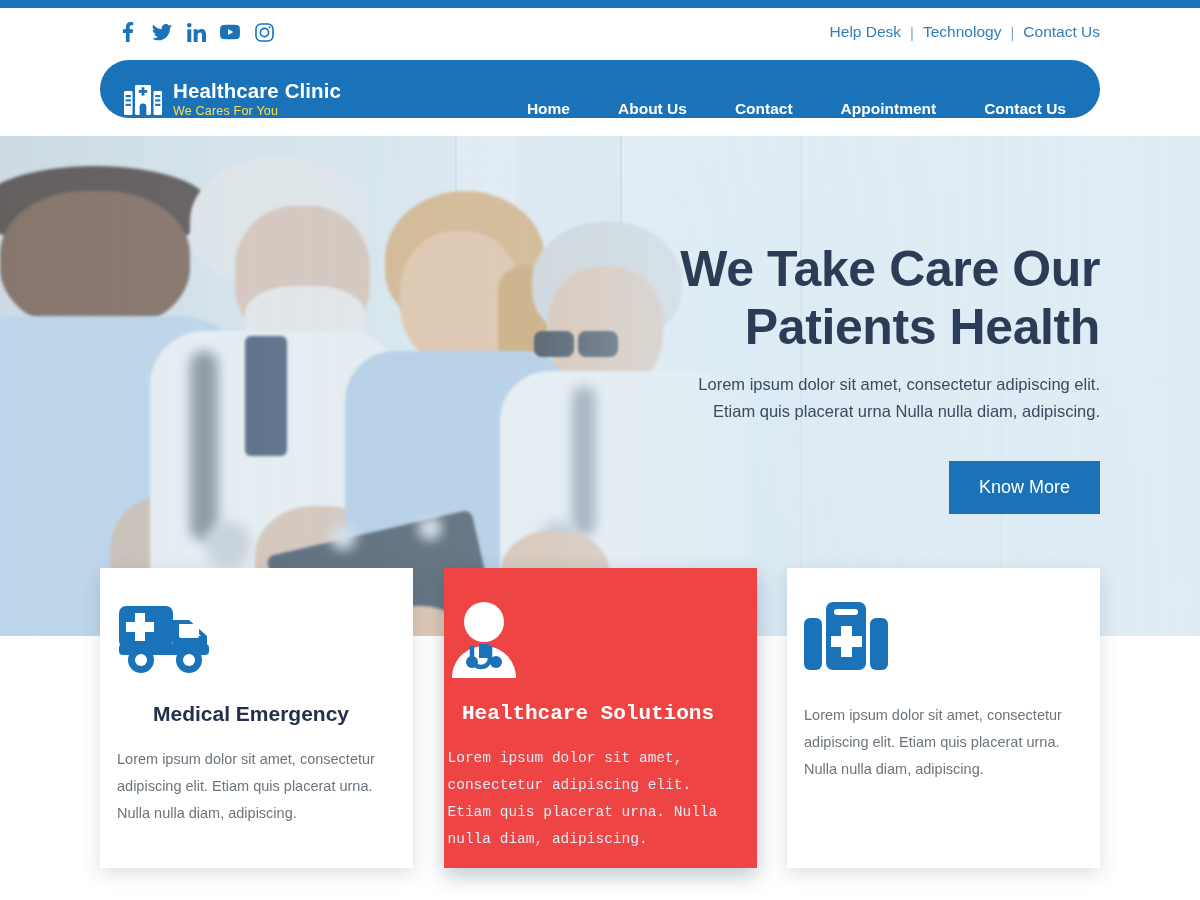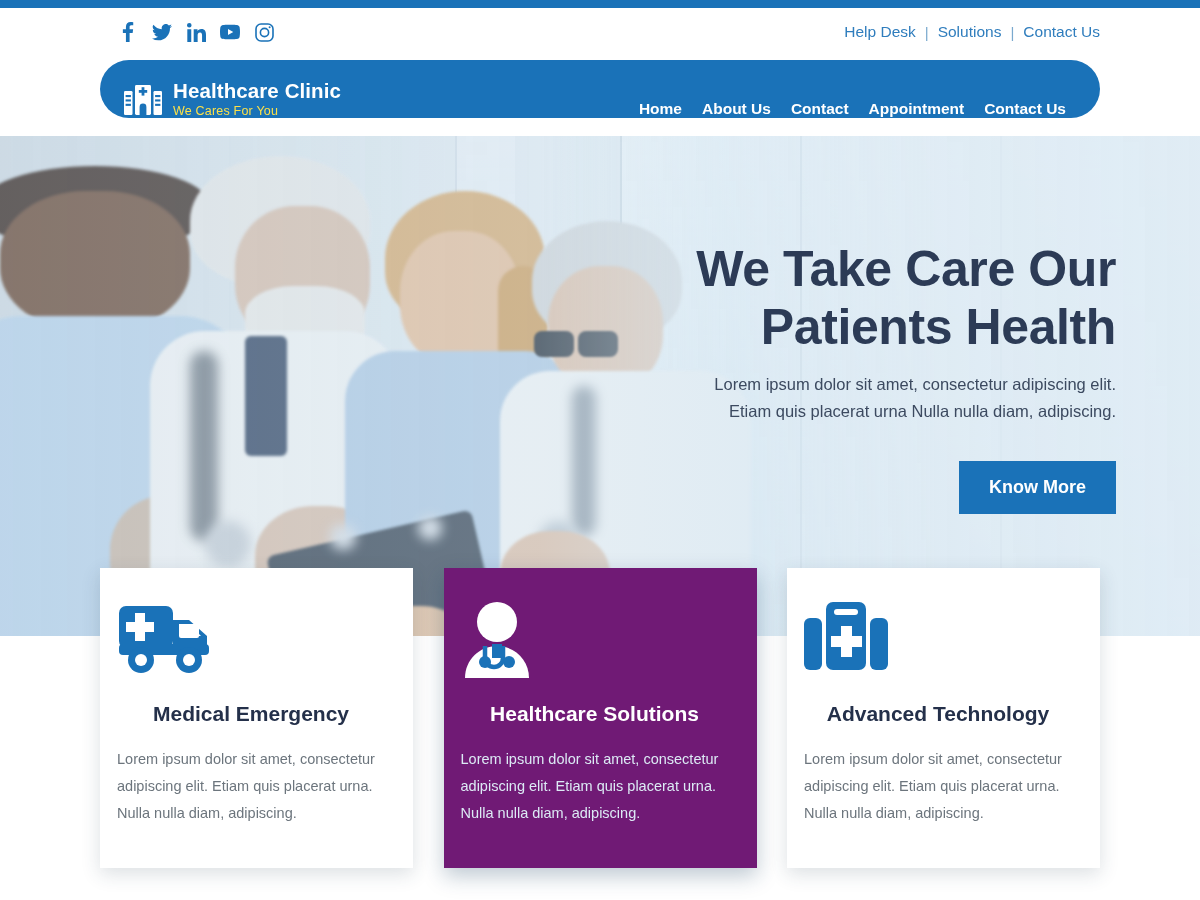--- a/index.html
+++ b/index.html
@@ -115,21 +115,21 @@
   .brand-tagline {
     font-size: 12.5px;
     color: #fde047;
     margin-top: 3px;
     letter-spacing: 0.2px;
   }
 
   .main-nav {
     display: flex;
     align-items: center;
-    gap: 20px;
+    gap: 48px;
     margin-right: 4px;
   }
   .nav-item {
     font-size: 15.5px;
     font-weight: bold;
     color: #ffffff;
     text-decoration: none;
     cursor: pointer;
     white-space: nowrap;
   }
@@ -172,21 +172,21 @@
     filter: blur(1.6px);
   }
 
   .hero-inner {
     position: absolute;
     inset: 0;
   }
 
   .hero-copy {
     position: absolute;
-    right: 84px;
+    right: 100px;
     top: 104px;
     width: 460px;
     text-align: right;
   }
   .hero-title {
     font-size: 50px;
     line-height: 58px;
     font-weight: bold;
     color: #2c3b56;
     letter-spacing: -0.4px;
@@ -196,21 +196,21 @@
     font-size: 16.5px;
     line-height: 27px;
     color: #3c4a60;
   }
   .hero-cta {
     display: inline-block;
     margin-top: 36px;
     background: #1a72b8;
     color: #ffffff;
     font-size: 18px;
-    font-weight: bold;
+    font-weight: normal;
     padding: 16px 30px;
     border: none;
     cursor: pointer;
     font-family: "Liberation Sans", sans-serif;
   }
 
   
   .cards {
     position: absolute;
     top: 568px;
@@ -222,23 +222,24 @@
   }
 
   .card {
     width: 313px;
     height: 300px;
     background: #ffffff;
     box-shadow: 0 6px 18px rgba(40,60,80,0.16);
     padding: 32px 28px 0 17px;
   }
   .card.featured {
-    background: #701a75;
+    background: #ef4444;
     box-shadow: 0 8px 20px rgba(20,60,95,0.28);
-    padding-left: 17px;
+    padding-left: 4px;
+    font-family: Liberation Mono, monospace;
   }
 
   .card-icon {
     width: 96px;
     height: 84px;
     margin-bottom: 18px;
   }
   .card-icon svg { display: block; }
 
   .card-title {
@@ -294,21 +295,21 @@
             <rect x="1" y="1" width="17" height="17" rx="5"></rect>
             <circle cx="9.5" cy="9.5" r="4.1"></circle>
             <circle cx="14.6" cy="4.3" r="1" fill="currentColor" stroke="none"></circle>
           </svg>
       </span>
     </div>
 
     <div class="utility-links">
       <a>Help Desk</a>
       <span class="utility-sep">|</span>
-      <a>Solutions</a>
+      <a>Technology</a>
       <span class="utility-sep">|</span>
       <a>Contact Us</a>
     </div>
   </div>
 
   <div class="header-pill">
 
     <div class="brand">
       <span class="brand-icon">
         <svg width="38" height="32" viewBox="0 0 38 32" fill="#ffffff">
@@ -441,18 +442,17 @@
       <div class="card-icon">
         <svg width="84" height="76" viewBox="0 0 84 76" fill="#1a72b8">
           <rect x="0" y="18" width="18" height="52" rx="6"></rect>
           <rect x="66" y="18" width="18" height="52" rx="6"></rect>
           <rect x="22" y="2" width="40" height="68" rx="7"></rect>
           <rect x="30" y="9" width="24" height="6" rx="3" fill="#ffffff"></rect>
           <rect x="37" y="26" width="11" height="31" fill="#ffffff"></rect>
           <rect x="27" y="36" width="31" height="11" fill="#ffffff"></rect>
         </svg>
       </div>
-      <div class="card-title">Advanced Technology</div>
       <div class="card-text">Lorem ipsum dolor sit amet, consectetur adipiscing elit. Etiam quis placerat urna. Nulla nulla diam, adipiscing.</div>
     </div>
 
   </section>
 </div>
 
 </body></html>

